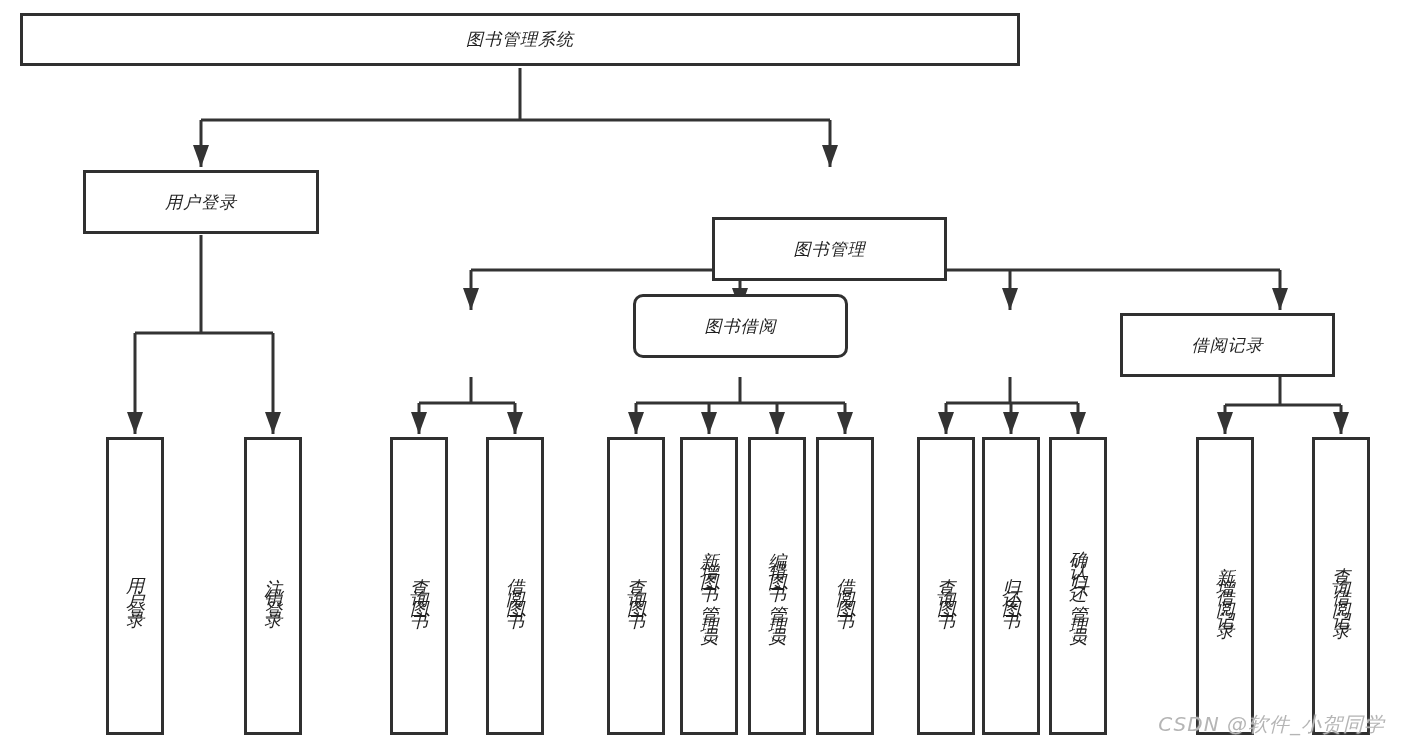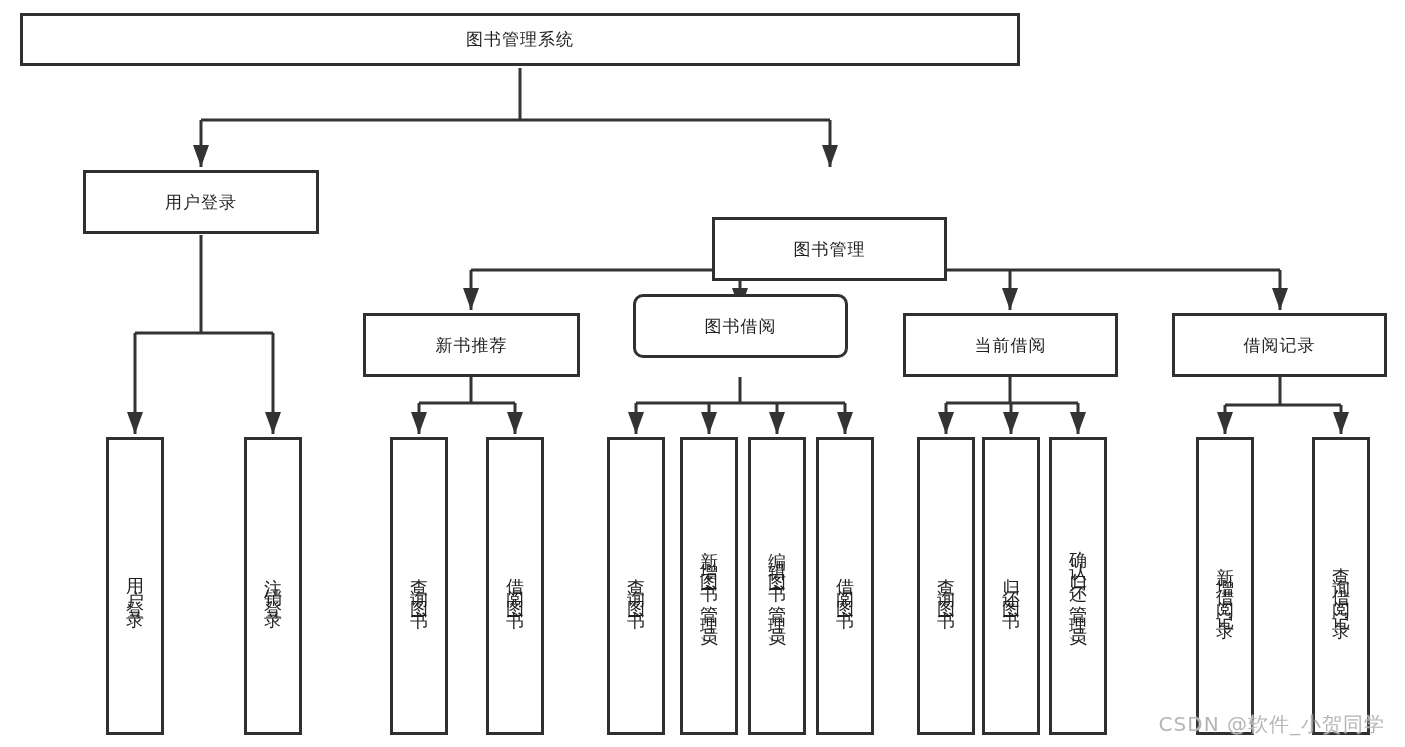--- a/index.html
+++ b/index.html
@@ -9,20 +9,21 @@
     --bg:#ffffff;
     --wm:#b5b5b5;
   }
   html,body{margin:0;padding:0;background:var(--bg);}
   body{font-family:"DejaVu Sans","Liberation Sans",sans-serif;}
   #stage{
     position:relative;
     width:1405px;height:747px;
     background:var(--bg);
     overflow:hidden;
+    font-style:italic;
   }
   #connectors{position:absolute;left:0;top:0;width:1405px;height:747px;}
   #connectors path.ln, #connectors line.ln{
     stroke:var(--line);stroke-width:3;fill:none;
   }
   #connectors marker path{fill:var(--line);stroke:none;}
   .box{
     position:absolute;
     box-sizing:border-box;
     border:3px solid var(--border);
@@ -48,21 +49,21 @@
     white-space:nowrap;
     text-shadow:0 0 2px #ffffff;
   }
   
   .b-root{left:20px;top:13px;width:1000px;height:53px;}
   .b-l2a{left:83px;top:170px;width:236px;height:64px;}
   .b-l2b{left:712px;top:170px;width:235px;height:64px;margin-top:47px;}
   .b-l3a{left:363px;top:313px;width:217px;height:64px;}
   .b-l3b{left:633px;top:294px;width:215px;height:64px;border-radius:10px;}
   .b-l3c{left:903px;top:313px;width:215px;height:64px;}
-  .b-l3d{left:1172px;top:313px;width:215px;height:64px;justify-content:center;}
+  .b-l3d{left:1120px;top:313px;width:215px;height:64px;justify-content:center;}
   .b-a1{left:106px;top:437px;width:58px;height:298px;}
   .b-a2{left:244px;top:437px;width:58px;height:298px;}
   .b-b1{left:390px;top:437px;width:58px;height:298px;}
   .b-b2{left:486px;top:437px;width:58px;height:298px;}
   .b-c1{left:607px;top:437px;width:58px;height:298px;}
   .b-c2{left:680px;top:437px;width:58px;height:298px;}
   .b-c3{left:748px;top:437px;width:58px;height:298px;}
   .b-c4{left:816px;top:437px;width:58px;height:298px;}
   .b-d1{left:917px;top:437px;width:58px;height:298px;}
   .b-d2{left:982px;top:437px;width:58px;height:298px;}
@@ -120,28 +121,22 @@
     <span>图书管理系统</span>
   </div>
 
   <div class="box hbox b-l2a">
     <span>用户登录</span>
   </div>
   <div class="box hbox b-l2b">
     <span>图书管理</span>
   </div>
 
-  <div class="box hbox b-l3a">
-    <span>新书推荐</span>
-  </div>
   <div class="box hbox b-l3b">
     <span>图书借阅</span>
-  </div>
-  <div class="box hbox b-l3c">
-    <span>当前借阅</span>
   </div>
   <div class="box hbox b-l3d">
     <span>借阅记录</span>
   </div>
 
   <div class="box vbox b-a1">
     <span class="vtext">用户登录</span>
   </div>
   <div class="box vbox b-a2">
     <span class="vtext">注销登录</span>

